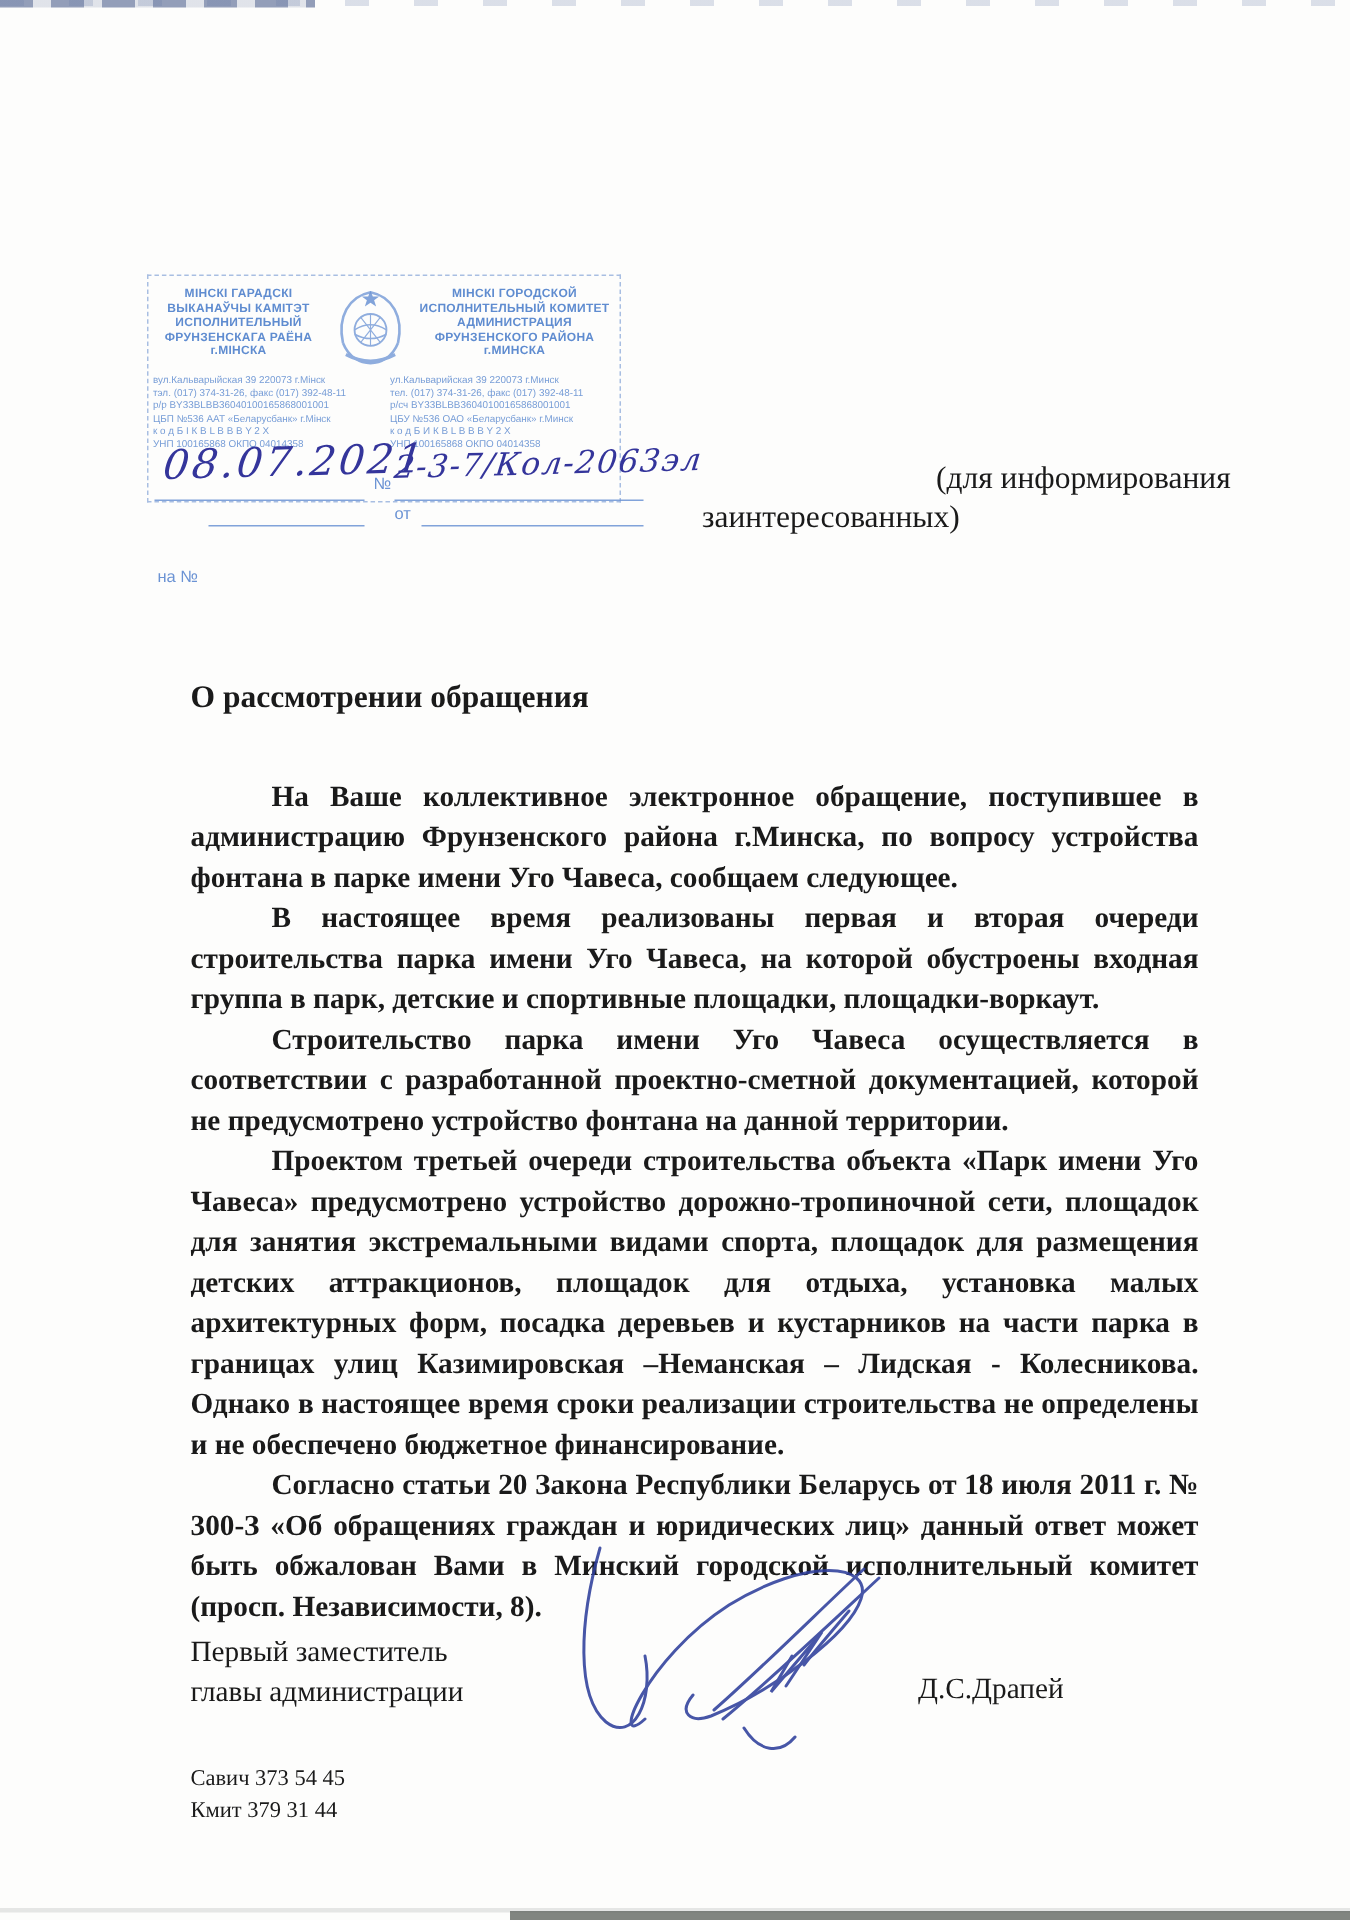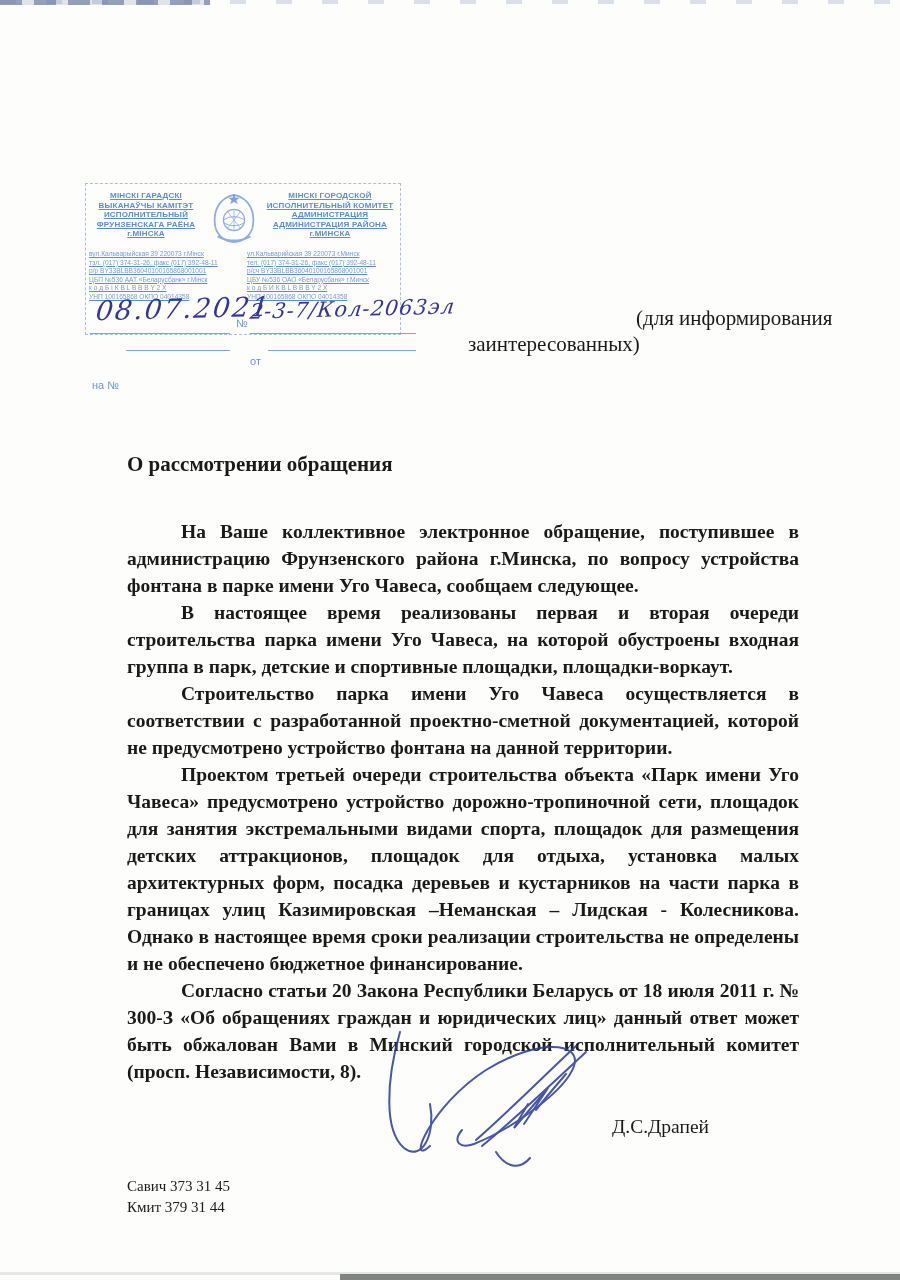--- a/index.html
+++ b/index.html
@@ -15,23 +15,23 @@
     position:absolute; top:0; left:0; right:0; height:4px; opacity:.45;
     background:repeating-linear-gradient(90deg, rgba(100,120,165,.5) 0 16px, transparent 16px 46px);
   }
   .top-noise-left { position:absolute; top:0; left:0; width:210px; height:5px;
     background:repeating-linear-gradient(90deg, rgba(60,80,130,.55) 0 22px, rgba(60,80,130,.15) 22px 34px); }
   .bottom-noise { position:absolute; bottom:5px; left:0; right:0; height:3px; background:rgba(120,130,125,.18); }
   .bottom-bar { position:absolute; bottom:0; left:340px; right:0; height:6px; background:#575c57; opacity:.75; }
 
   
   .stamp {
-    position:absolute; left:85px; top:183px; width:314px; height:150px;
+    position:absolute; left:98px; top:183px; width:314px; height:150px;
     border:1px dashed rgba(100,140,205,.55);
-    color:#5f8cd0; font-family:"Liberation Sans", sans-serif;text-decoration:underline;
+    color:#5f8cd0; font-family:"Liberation Sans", sans-serif;
   }
   .stamp-header { display:flex; align-items:flex-start; padding-top:7px; }
   .stamp-col { font-weight:bold; font-size:8px; line-height:9.6px; text-align:center; letter-spacing:.2px; }
   .stamp-col.by { width:120px; }
   .stamp-col.ru { width:136px; }
   .stamp-emblem { width:56px; height:58px; margin-top:-2px; flex:0 0 auto; }
   .stamp-details { display:flex; justify-content:space-between; margin-top:3px; padding:0 3px; }
   .stamp-details-col { width:150px; font-size:6.6px; line-height:8.5px; color:rgba(95,140,208,.85);
     white-space:nowrap; overflow:hidden; filter:blur(.2px); }
   .stamp-fields { position:relative; height:52px; font-family:"Liberation Sans", sans-serif; }
@@ -39,21 +39,21 @@
   .field-line { position:absolute; border-top:1.5px solid rgba(107,147,212,.85); }
   .handwriting {
     position:absolute; color:#34359b; font-family:"DejaVu Serif", serif;
     font-style:italic; white-space:nowrap; letter-spacing:2px;
     transform:rotate(-1.5deg) skewX(-8deg); z-index:3;
   }
   .hand-date { left:10px; top:-8px; font-size:27px; }
   .hand-number { left:164px; top:-4px; font-size:21px; letter-spacing:1px; }
 
   
-  .recipient-note-1 { position:absolute; left:624px; top:306px; font-size:21px;margin-left:12px; }
+  .recipient-note-1 { position:absolute; left:624px; top:306px; font-size:21px; }
   .recipient-note-2 { position:absolute; left:468px; top:332px; font-size:21px; }
   .subject { position:absolute; left:127px; top:452px; font-size:21px;font-weight:bold; }
   .body-text {
     position:absolute; left:127px; top:518px; width:672px;
     font-size:19.5px; line-height:27px; text-align:justify;font-weight:bold;
   }
   .body-text p { margin:0; text-indent:54px; }
 
   .sig-title { position:absolute; left:127px; top:1088px; font-size:19.5px; line-height:27px; }
   .sig-name  { position:absolute; left:612px; top:1116px; font-size:19.5px;text-align:center; }
@@ -89,21 +89,21 @@
             <path d="M29,42 L29,20 M22,40 L36,22 M36,40 L22,22" stroke-width="0.8"></path>
             <path d="M12,48 Q29,57 46,48" stroke-width="2.2"></path>
           </g>
           <path d="M29,4 l1.6,4 4.4,0 -3.5,2.6 1.4,4.2 -3.9,-2.6 -3.9,2.6 1.4,-4.2 -3.5,-2.6 4.4,0 z" fill="#6b93d4" opacity="0.85"></path>
         </svg>
       </div>
       <div class="stamp-col ru">
         <div>МІНСКІ ГОРОДСКОЙ</div>
         <div>ИСПОЛНИТЕЛЬНЫЙ КОМИТЕТ</div>
         <div>АДМИНИСТРАЦИЯ</div>
-        <div>АДМИНИСТРАЦИЯ РАЙОНА</div>
+        <div>ФРУНЗЕНСКОГО РАЙОНА</div>
         <div>г.МИНСКА</div>
       </div>
     </div>
 
     <div class="stamp-details">
       <div class="stamp-details-col">
         <div>вул.Кальварыйская 39 220073 г.Мінск</div>
         <div>тэл. (017) 374-31-26, факс (017) 392-48-11</div>
         <div>р/р BY33BLBB36040100165868001001</div>
         <div>ЦБП №536 ААТ «Беларусбанк» г.Мінск</div>
@@ -121,54 +121,58 @@
     </div>
 
     <div class="stamp-fields">
       <span class="handwriting hand-date">08.07.2021</span>
       <span class="field-line" style="left:4px; top:32px; width:140px;"></span>
       <span class="field-label" style="left:150px; top:16px;">№</span>
       <span class="handwriting hand-number">2-3-7/Кол-2063эл</span>
       <span class="field-line" style="left:164px; top:32px; width:166px;"></span>
       <span class="field-label" style="left:6px; top:36px;margin-top:42px;">на №</span>
       <span class="field-line" style="left:40px; top:49px; width:104px;"></span>
-      <span class="field-label" style="left:164px; top:36px;margin-top:18px;">от</span>
+      <span class="field-label" style="left:164px; top:36px;">от</span>
       <span class="field-line" style="left:182px; top:49px; width:148px;"></span>
     </div>
   </div>
 
   <div class="recipient-note-1">(для информирования</div>
   <div class="recipient-note-2">заинтересованных)</div>
 
   <div class="subject">О рассмотрении обращения</div>
 
   <div class="body-text">
     <p>На Ваше коллективное электронное обращение, поступившее в администрацию Фрунзенского района г.Минска, по вопросу устройства фонтана в парке имени Уго Чавеса, сообщаем следующее.</p>
     <p>В настоящее время реализованы первая и вторая очереди строительства парка имени Уго Чавеса, на которой обустроены входная группа в парк, детские и спортивные площадки, площадки-воркаут.</p>
     <p>Строительство парка имени Уго Чавеса осуществляется в соответствии с разработанной проектно-сметной документацией, которой не предусмотрено устройство фонтана на данной территории.</p>
     <p>Проектом третьей очереди строительства объекта «Парк имени Уго Чавеса» предусмотрено устройство дорожно-тропиночной сети, площадок для занятия экстремальными видами спорта, площадок для размещения детских аттракционов, площадок для отдыха, установка малых архитектурных форм, посадка деревьев и кустарников на части парка в границах улиц Казимировская –Неманская – Лидская - Колесникова. Однако в настоящее время сроки реализации строительства не определены и не обеспечено бюджетное финансирование.</p>
     <p>Согласно статьи 20 Закона Республики Беларусь от 18 июля 2011 г. № 300-З «Об обращениях граждан и юридических лиц» данный ответ может быть обжалован Вами в Минский городской исполнительный комитет (просп. Независимости, 8).</p>
   </div>
 
+  <div class="sig-title">
+    <div>Первый заместитель</div>
+    <div>главы администрации</div>
+  </div>
 
   <svg class="sig-scribble" viewBox="0 0 244 150">
     <g fill="none" stroke="#2f3f9c" stroke-width="2" stroke-linecap="round" opacity="0.88">
       <path d="M22,6 C8,55 6,105 26,122 C44,136 58,108 52,78"></path>
       <path d="M52,120 C28,142 52,80 108,44 C160,12 204,16 196,40 C188,64 136,102 96,118 C82,123 74,116 84,104"></path>
       <path d="M98,114 C130,86 170,46 198,20"></path>
       <path d="M104,120 C138,92 180,52 208,26"></path>
       <path d="M150,78 L136,102 L170,62 L146,98"></path>
       <path d="M188,48 C176,62 164,76 158,84"></path>
       <path d="M118,126 C128,142 142,144 152,132"></path>
     </g>
   </svg>
 
   <div class="sig-name">Д.С.Драпей</div>
 
   <div class="footer-contacts">
-    <div>Савич 373 31 45</div>
+    <div>Савич 373 54 45</div>
     <div>Кмит 379 31 44</div>
   </div>
 
   <div class="bottom-noise"></div>
   <div class="bottom-bar"></div>
 
 </div>
 
 </body></html>

